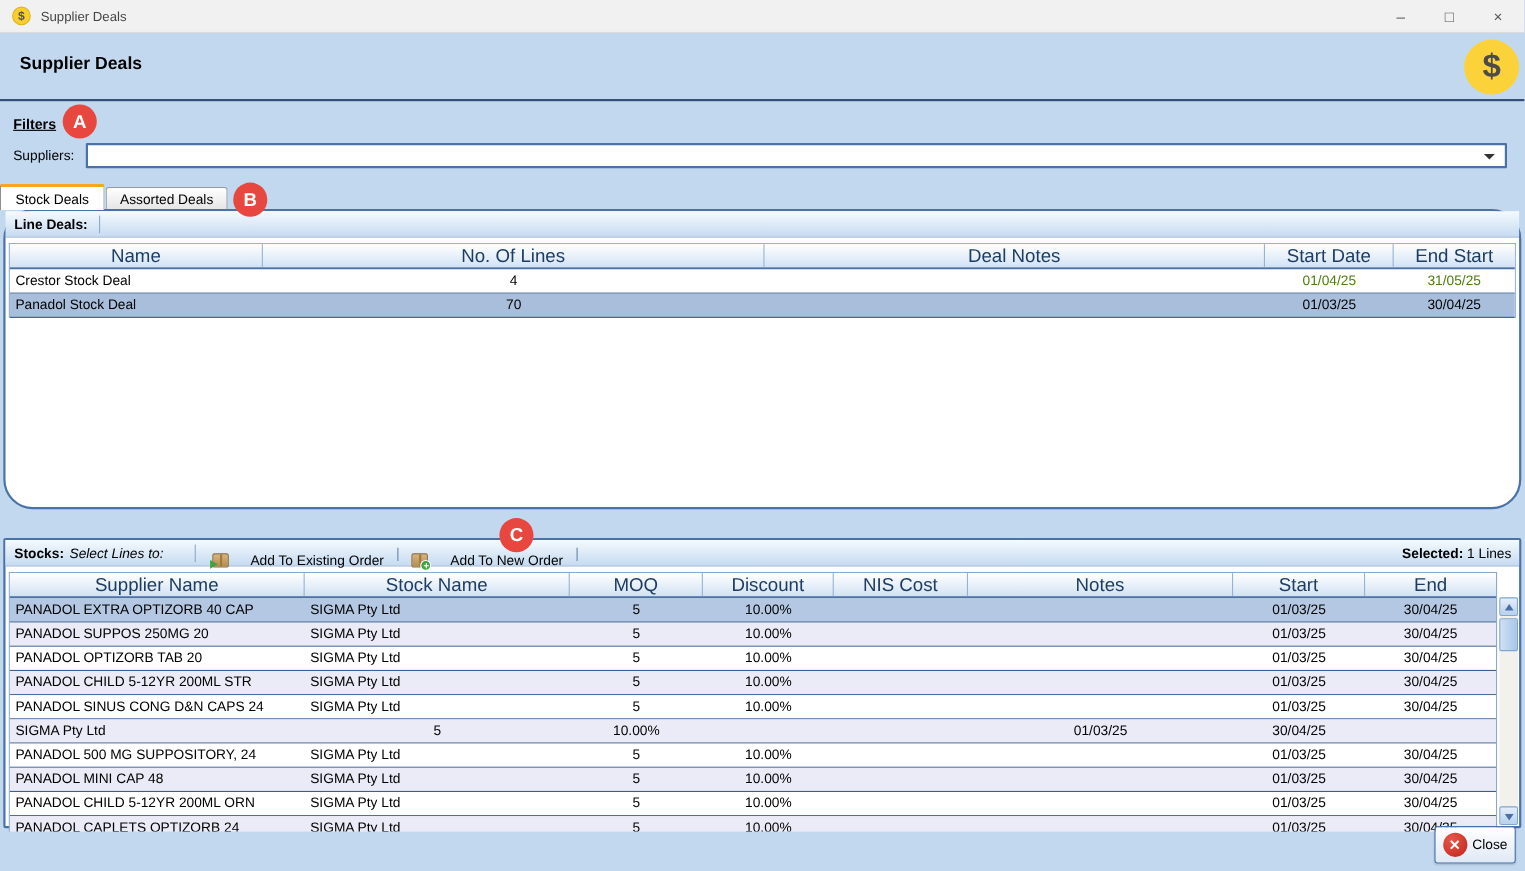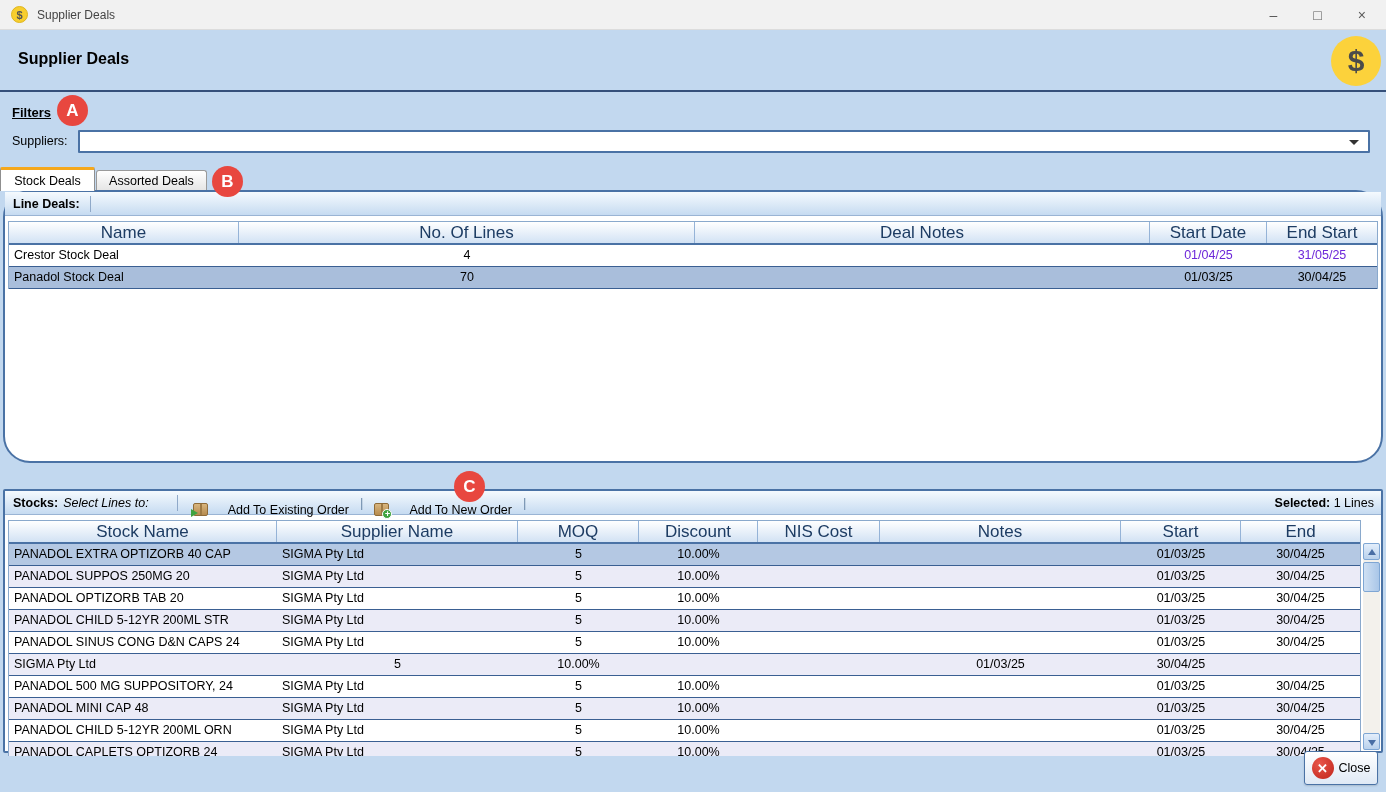--- a/index.html
+++ b/index.html
@@ -81,21 +81,21 @@
                   color:#1d3c63; cursor:pointer; overflow:hidden; }
   .t-head > div:last-child { border-right:none; }
   .t-row { height:22px; border-bottom:1px solid #3a5f92; font-size:12.5px; line-height:21px;
            background:#fff; cursor:pointer; }
   .t-row > div { overflow:hidden; white-space:nowrap; }
   .t-row .l { padding-left:5px; text-align:left; }
   .t-row .c { text-align:center; }
   .t-row.sel-ld { background:#a9bedb; }
   .t-row.sel-st { background:#b4c8e3; }
   .t-row.alt { background:#ebebf7; }
-  .t-row .alert { color:#6d28d9;text-align:center; }
+  .t-row .alert { color:#4d7c0f;text-align:center; }
   .t-row.clip { height:14px; overflow:hidden; border-bottom:none; }
 
   #ldTable { width:1370px; }
   #stTable { width:1353px; }
 
   
   .vscroll { position:absolute; top:52px; right:1px; width:17px; bottom:1px; background:#f3f1ec; }
   .sc-btn { position:absolute; left:0; width:17px; height:17px; background:linear-gradient(#e3eefb,#b9d1ec);
             border:1px solid #7ea6d4; border-radius:2px; cursor:pointer; }
   .sc-btn.up { top:0; } .sc-btn.down { bottom:0; }
@@ -207,22 +207,22 @@
     </div>
     <span class="tsep">|</span>
     <div class="selected-info">
       <b>Selected:</b>
       <span>1 Lines</span>
     </div>
   </div>
 
   <div class="tbl" id="stTable">
     <div class="t-head st-cols">
+      <div>Supplier Name</div>
       <div>Stock Name</div>
-      <div>Supplier Name</div>
       <div>MOQ</div>
       <div>Discount</div>
       <div>NIS Cost</div>
       <div>Notes</div>
       <div>Start</div>
       <div>End</div>
     </div>
     <div id="stRows">
         <div class="t-row st-cols sel-st">
           <div class="l">PANADOL EXTRA OPTIZORB 40 CAP</div>

